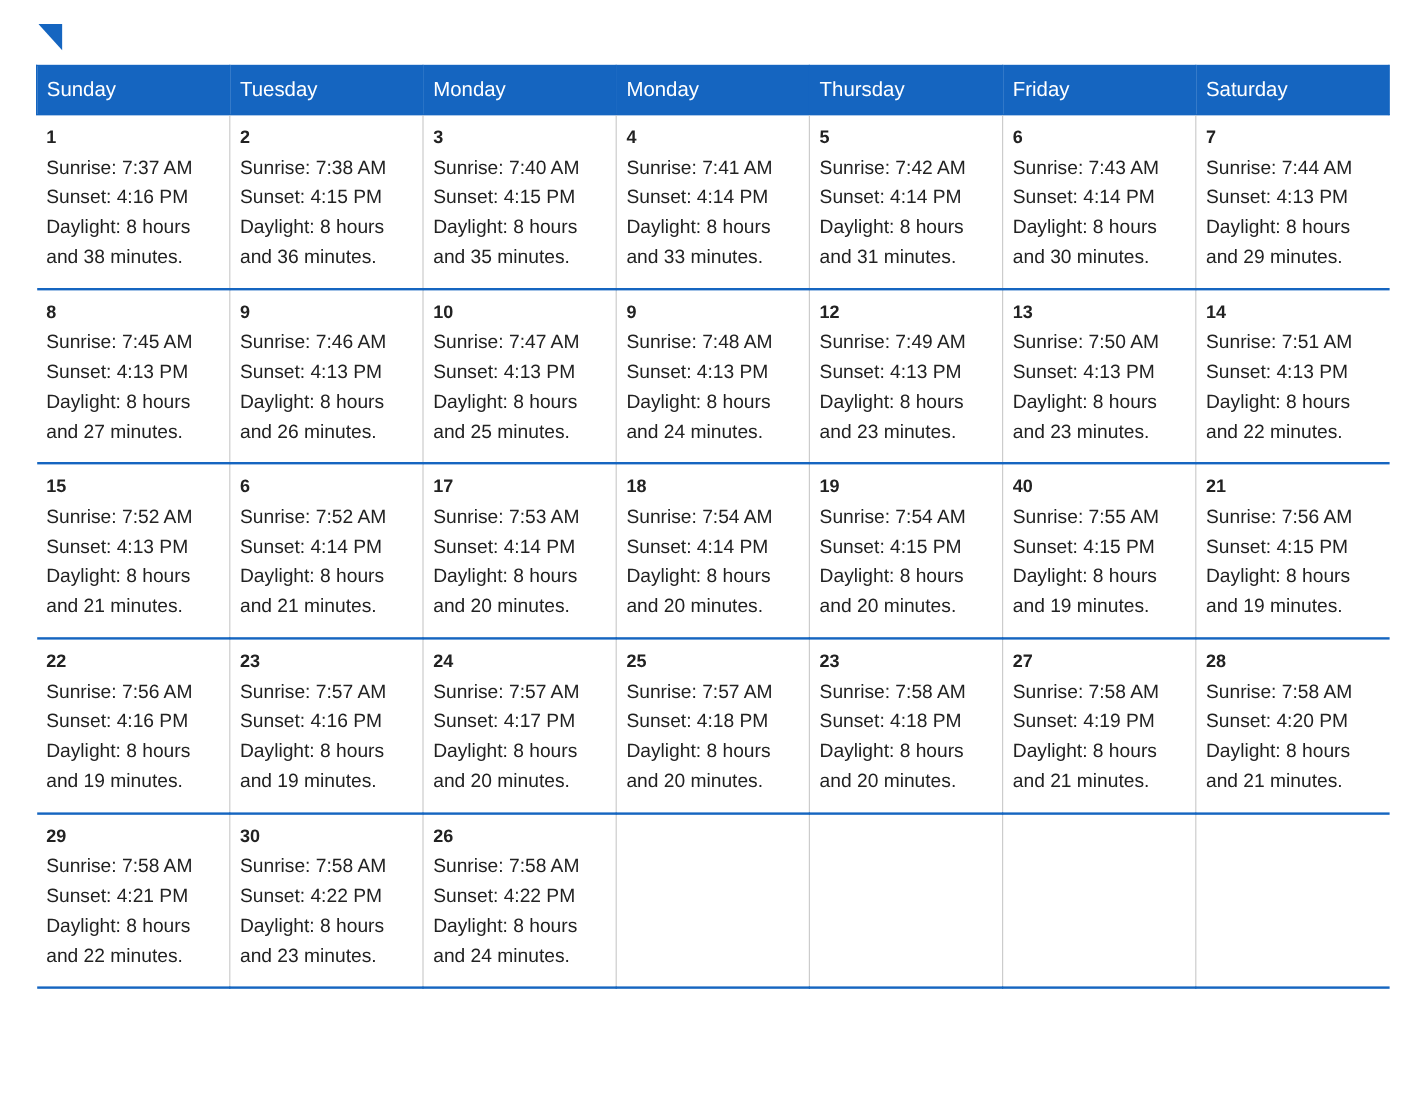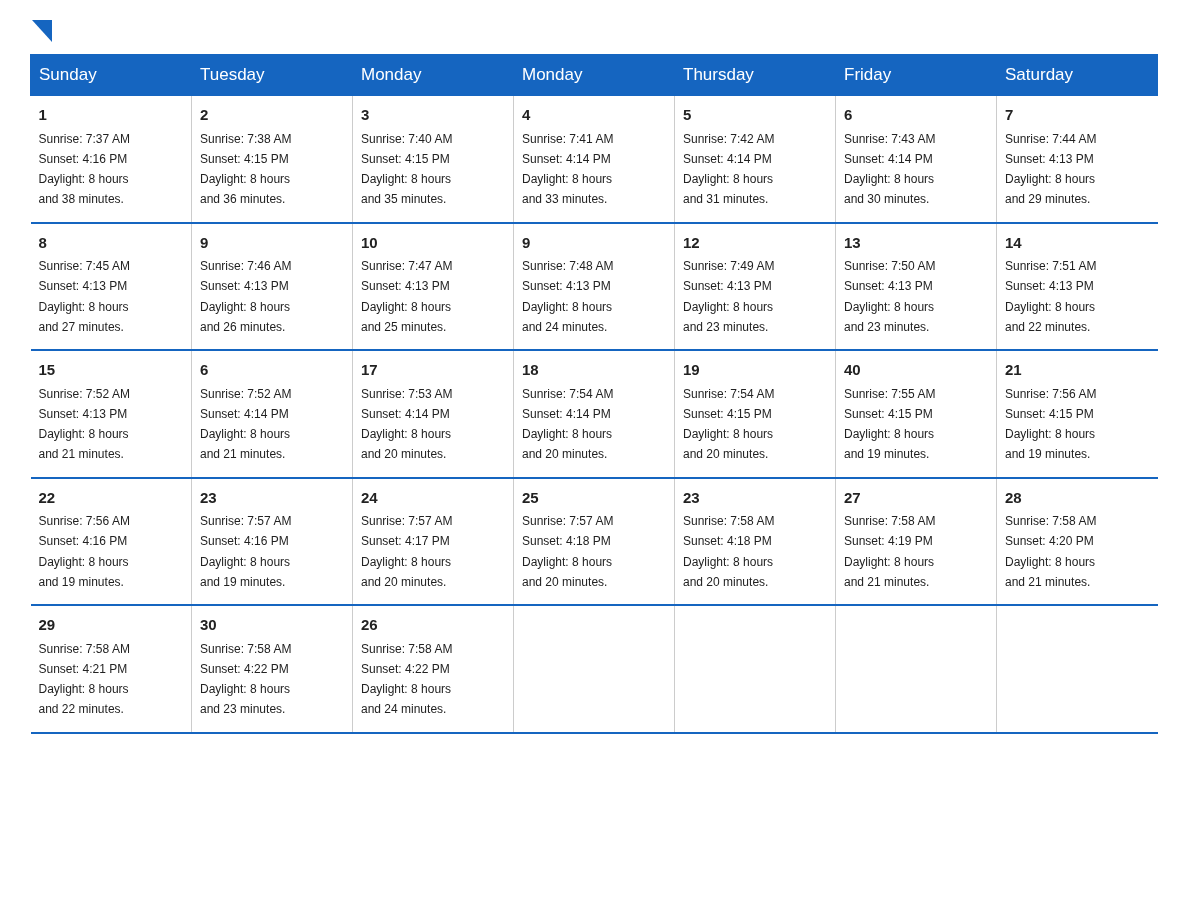--- a/index.html
+++ b/index.html
@@ -84,21 +84,21 @@
     tbody td:last-child {
       border-right: none;
     }
     .day-num {
       font-size: 15px;
       font-weight: bold;
       display: block;
       margin-bottom: 2px;
     }
     .day-info {
-      font-size: 12px;
+      font-size: 16px;
       color: #222;
       line-height: 1.55;
     }
     .empty-cell {
       background: #fff;
     }
   </style>
 </head>
 <body>
 

